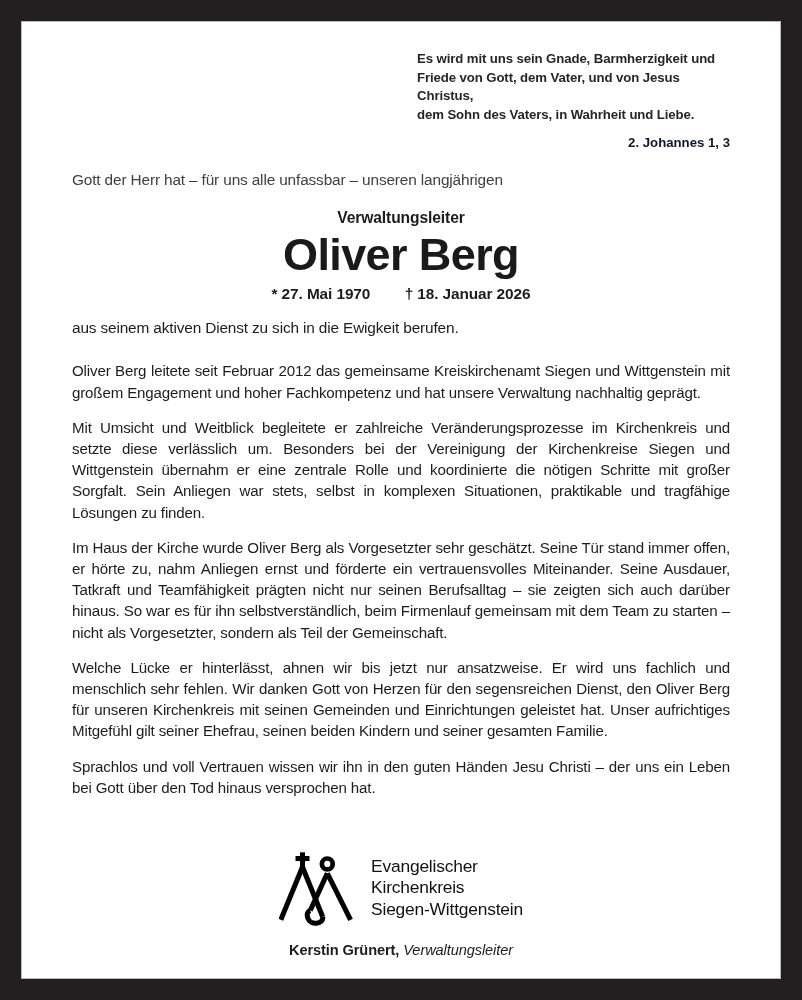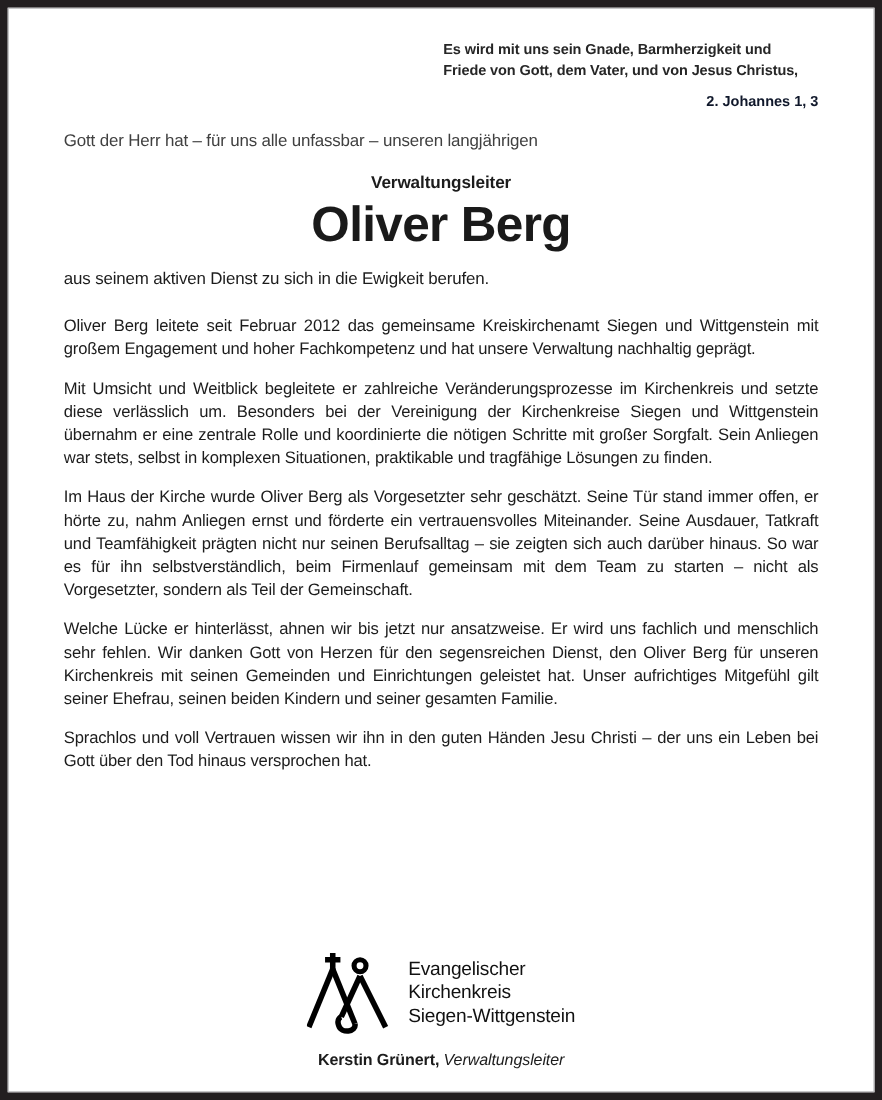--- a/index.html
+++ b/index.html
@@ -12,21 +12,21 @@
     height: 1000px;
     font-family: "Liberation Sans", sans-serif;
   }
 
   #page {
     position: relative;
     box-sizing: border-box;
     width: 802px;
     height: 1000px;
     background: #231f20;
-    padding: 7px;
+    padding: 21px;
   }
 
   #sheet {
     box-sizing: border-box;
     width: 100%;
     height: 100%;
     background: #ffffff;
     border: 1px solid #b9b9bb;
     padding: 28px 50px 18px 50px;
     position: relative;
@@ -139,29 +139,35 @@
 </style>
 </head>
 <body>
 
 <div id="page">
   <div id="sheet">
 
     <div class="scripture">
       <div>Es wird mit uns sein Gnade, Barmherzigkeit und</div>
       <div>Friede von Gott, dem Vater, und von Jesus Christus,</div>
+      <div>dem Sohn des Vaters, in Wahrheit und Liebe.</div>
     </div>
     <div class="scripture-ref">2. Johannes 1, 3</div>
 
     <div class="intro-line">Gott der Herr hat – für uns alle unfassbar – unseren langjährigen</div>
 
     <div class="role">Verwaltungsleiter</div>
 
     <div class="name">Oliver Berg</div>
 
+    <div class="dates">
+      <span>* 27. Mai 1970</span>
+      <span class="gap"></span>
+      <span>† 18. Januar 2026</span>
+    </div>
 
     <div class="closing-line">aus seinem aktiven Dienst zu sich in die Ewigkeit berufen.</div>
 
     <div class="body-block">
       <p class="para">Oliver Berg leitete seit Februar 2012 das gemeinsame Kreiskirchenamt Siegen und Wittgenstein mit großem Engagement und hoher Fachkompetenz und hat unsere Verwaltung nachhaltig geprägt.</p>
       <p class="para">Mit Umsicht und Weitblick begleitete er zahlreiche Veränderungsprozesse im Kirchenkreis und setzte diese verlässlich um. Besonders bei der Vereinigung der Kirchenkreise Siegen und Wittgenstein übernahm er eine zentrale Rolle und koordinierte die nötigen Schritte mit großer Sorgfalt. Sein Anliegen war stets, selbst in komplexen Situationen, praktikable und tragfähige Lösungen zu finden.</p>
       <p class="para">Im Haus der Kirche wurde Oliver Berg als Vorgesetzter sehr geschätzt. Seine Tür stand immer offen, er hörte zu, nahm Anliegen ernst und förderte ein vertrauensvolles Miteinander. Seine Ausdauer, Tatkraft und Teamfähigkeit prägten nicht nur seinen Berufsalltag – sie zeigten sich auch darüber hinaus. So war es für ihn selbstverständlich, beim Firmenlauf gemeinsam mit dem Team zu starten – nicht als Vorgesetzter, sondern als Teil der Gemeinschaft.</p>
       <p class="para">Welche Lücke er hinterlässt, ahnen wir bis jetzt nur ansatzweise. Er wird uns fachlich und menschlich sehr fehlen. Wir danken Gott von Herzen für den segensreichen Dienst, den Oliver Berg für unseren Kirchenkreis mit seinen Gemeinden und Einrichtungen geleistet hat. Unser aufrichtiges Mitgefühl gilt seiner Ehefrau, seinen beiden Kindern und seiner gesamten Familie.</p>
       <p class="para">Sprachlos und voll Vertrauen wissen wir ihn in den guten Händen Jesu Christi – der uns ein Leben bei Gott über den Tod hinaus versprochen hat.</p>
     </div>

